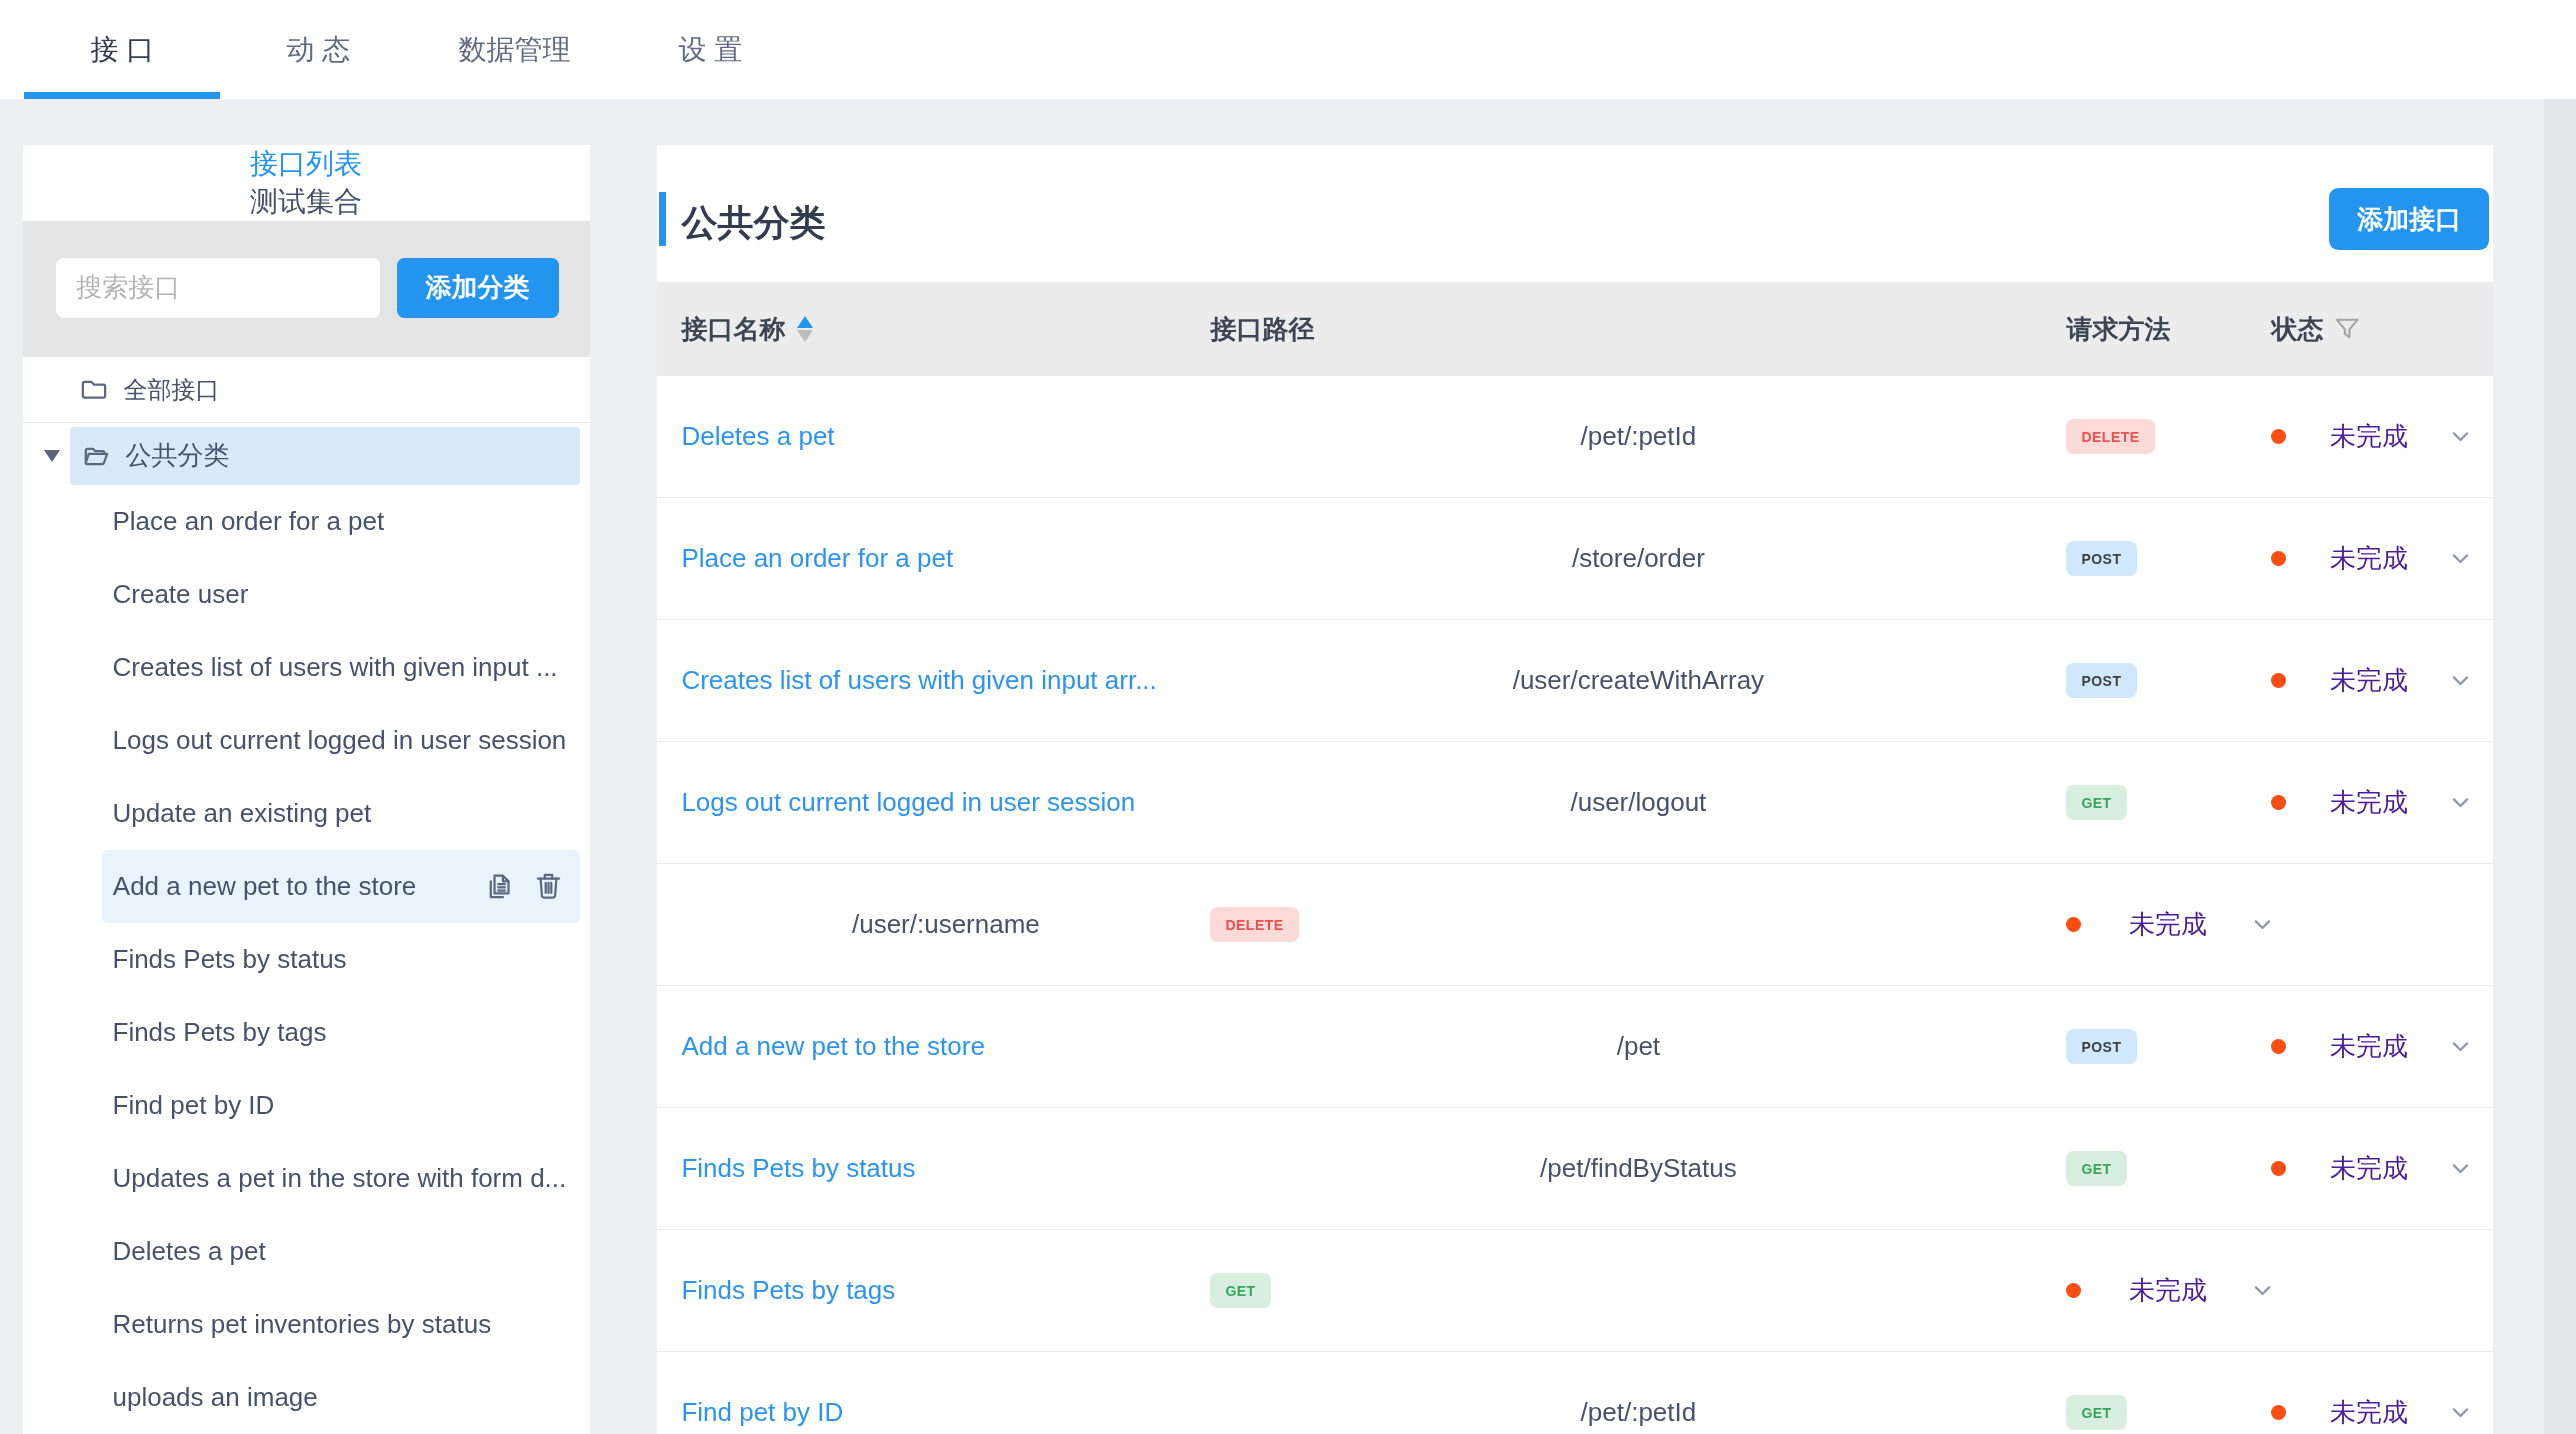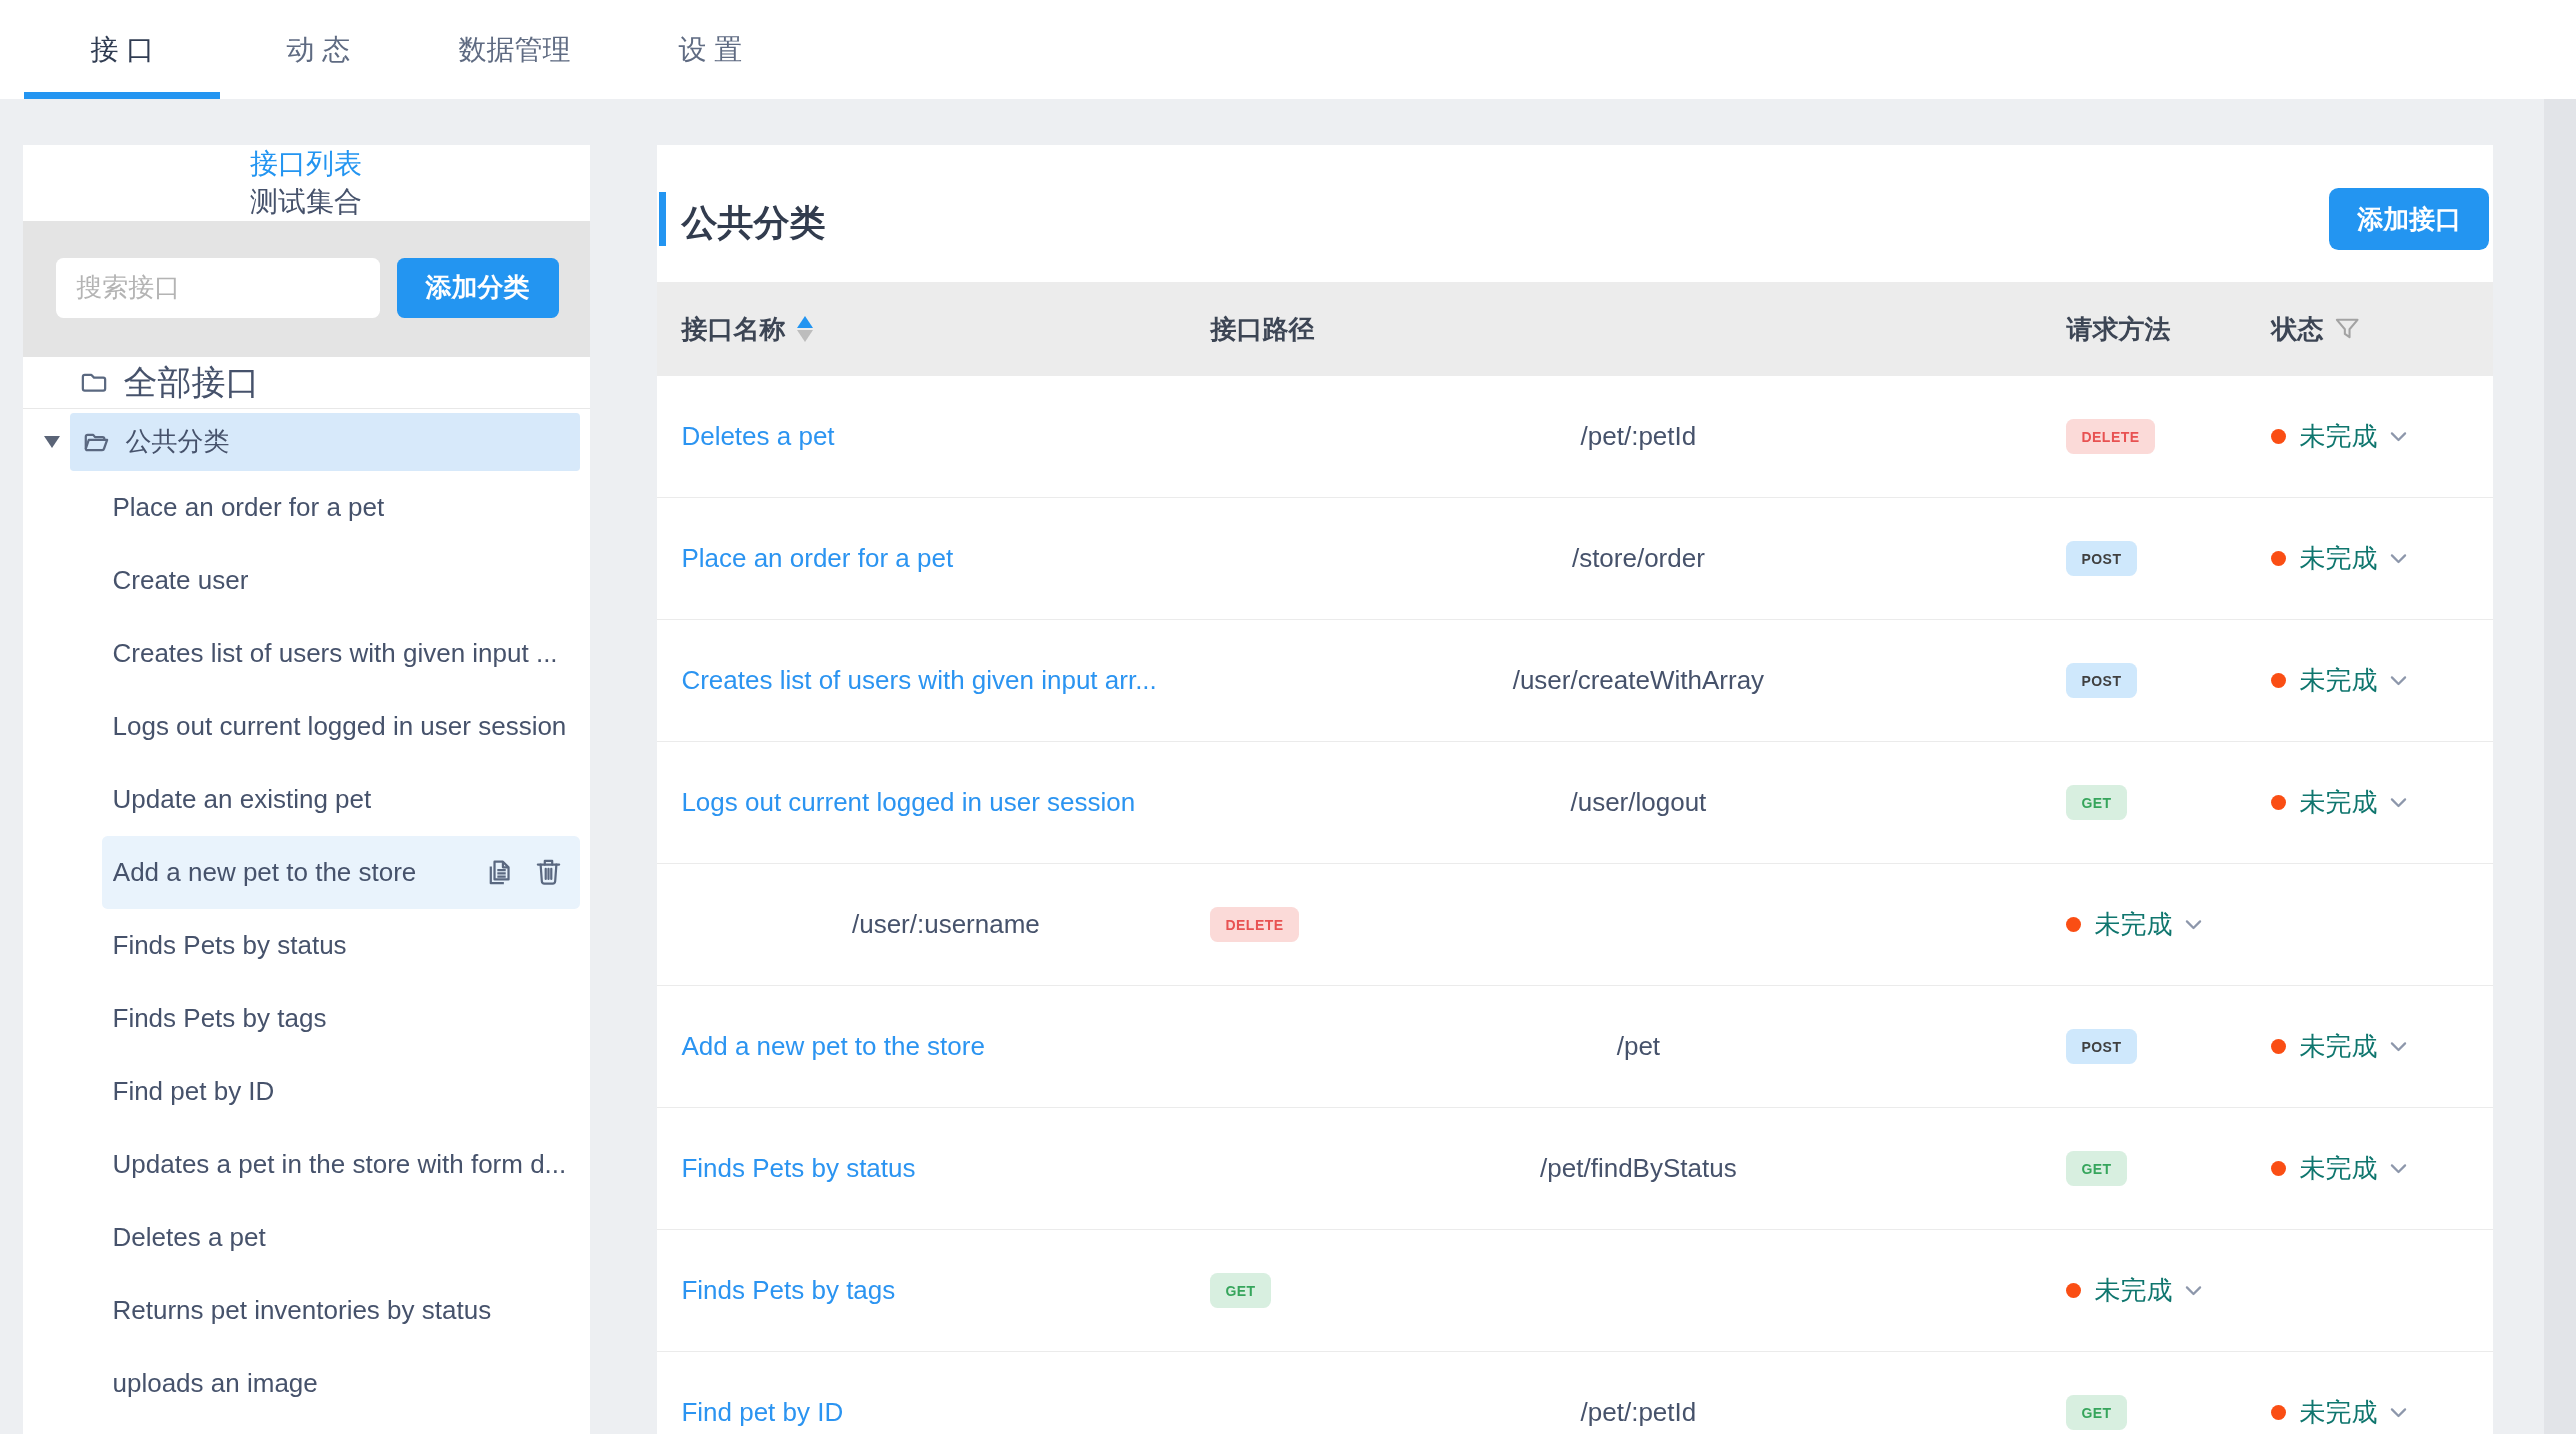--- a/index.html
+++ b/index.html
@@ -31,22 +31,22 @@
     padding:0 31px 0 33px; gap:17px; }
   .search-input{ flex:1; height:60px; border:none; outline:none; border-radius:7.5px;
     background:#fff; font-size:26px; padding:0 20.7px; color:#46526b; min-width:0;
     font-family:"Liberation Sans", sans-serif; }
   .search-input::placeholder{ color:#b4b4b4; }
   .btn-blue{ background:#2395f1; color:#fff; border:none; border-radius:7.5px;
     font-size:26px; font-weight:600; display:flex; align-items:center; justify-content:center;
     cursor:pointer; font-family:"Liberation Sans", sans-serif; }
   .btn-add-cat{ width:162px; height:60px; flex:0 0 auto; }
   
-  .tree-root{ height:52px; display:flex; align-items:center; gap:17px;
-    padding-left:58px; font-size:34px; border-bottom:1.9px solid #e8e8e8; cursor:pointer; }
+  .tree-root{ height:66px; display:flex; align-items:center; gap:17px;
+    padding-left:58px; font-size:24px; border-bottom:1.9px solid #e8e8e8; cursor:pointer; }
   .tree-cat{ position:relative; margin:3.8px 9.4px 0 47px; height:58px; background:#d7e9fa;
     border-radius:3.8px; display:flex; align-items:center; gap:17px; padding-left:13px;
     font-size:26px; cursor:pointer; }
   .caret{ position:absolute; left:-26px; top:50%; margin-top:-5.6px;
     width:0; height:0; border-left:8.4px solid transparent; border-right:8.4px solid transparent;
     border-top:12.2px solid #5a6477; }
   .tree-item{ height:73px; display:flex; align-items:center; font-size:26px;
     padding-left:90px; margin-right:9.4px; white-space:nowrap; overflow:hidden;
     cursor:pointer; }
   .tree-item.selected{ background:#e9f3fc; border-radius:5.6px; margin-left:79px; padding-left:11.3px; }
@@ -70,21 +70,21 @@
     border-top:12.2px solid #bdbdbd; }
   .t-row{ height:122px; display:grid; grid-template-columns:529px 856px 205px 1fr;
     padding:0 24.4px; align-items:center; border-bottom:1.9px solid #ebebeb; }
   .t-name{ color:#2b94f1; font-size:26px; white-space:nowrap; overflow:hidden; cursor:pointer; }
   .t-path{ color:#46526b; font-size:26px; white-space:nowrap; overflow:hidden;text-align:center; }
   .badge{ display:inline-block; font-size:14px; font-weight:700; padding:9.4px 15px;
     border-radius:7.5px; letter-spacing:0.5px; }
   .m-get{ background:#d8efe0; color:#36a55c; }
   .m-post{ background:#cfe8fc; color:#404040; }
   .m-delete{ background:#fbdad8; color:#e85252; }
-  .t-status{ display:flex; align-items:center; gap:13px; font-size:26px; color:#0f766e; cursor:pointer; }
+  .t-status{ display:flex; align-items:center; gap:13px; font-size:26px; color:#4c1d95; cursor:pointer;justify-content:space-between; }
   .dot{ width:15px; height:15px; border-radius:50%; background:#fa4e14; flex:0 0 auto; }
   svg{ display:block; }
 </style>
 </head>
 <body>
 
 <div class="topnav">
 
     <div class="nav-tab active">
       <span>接 口</span>

